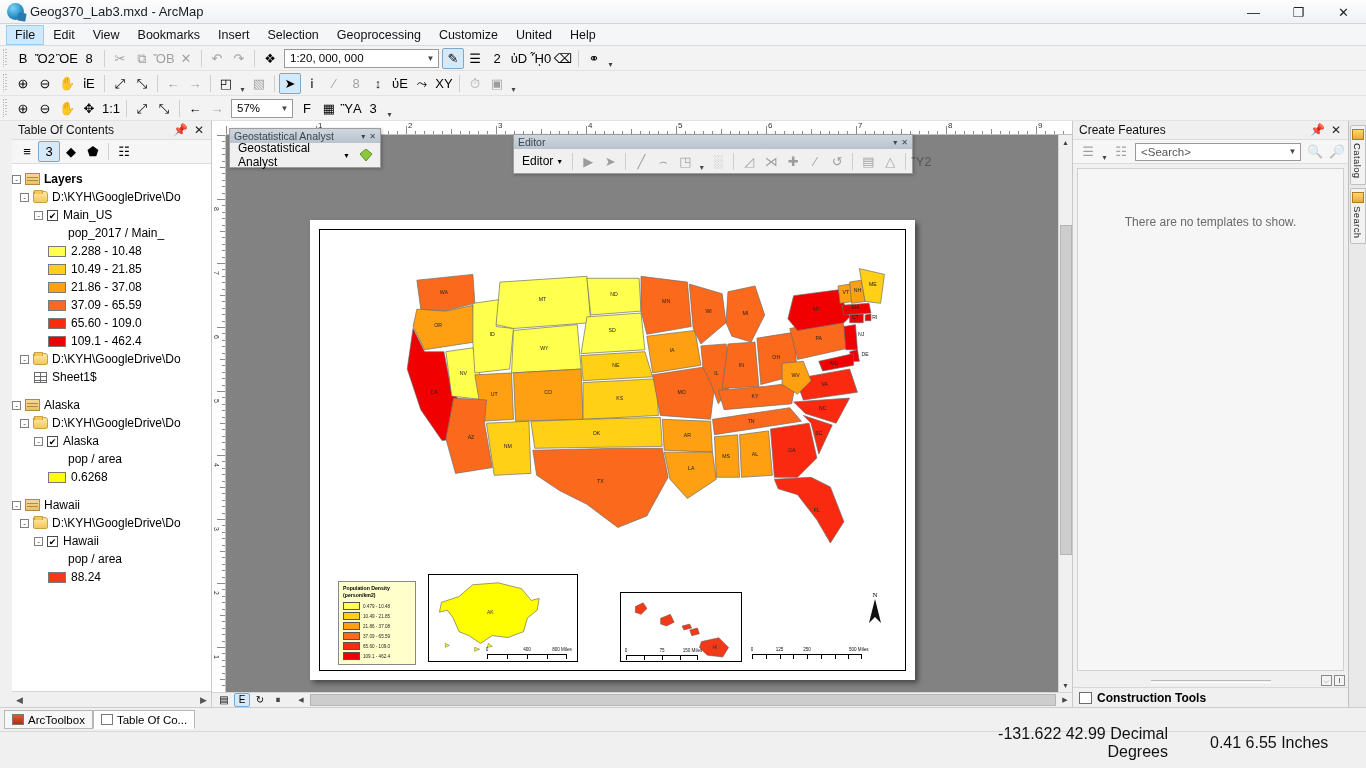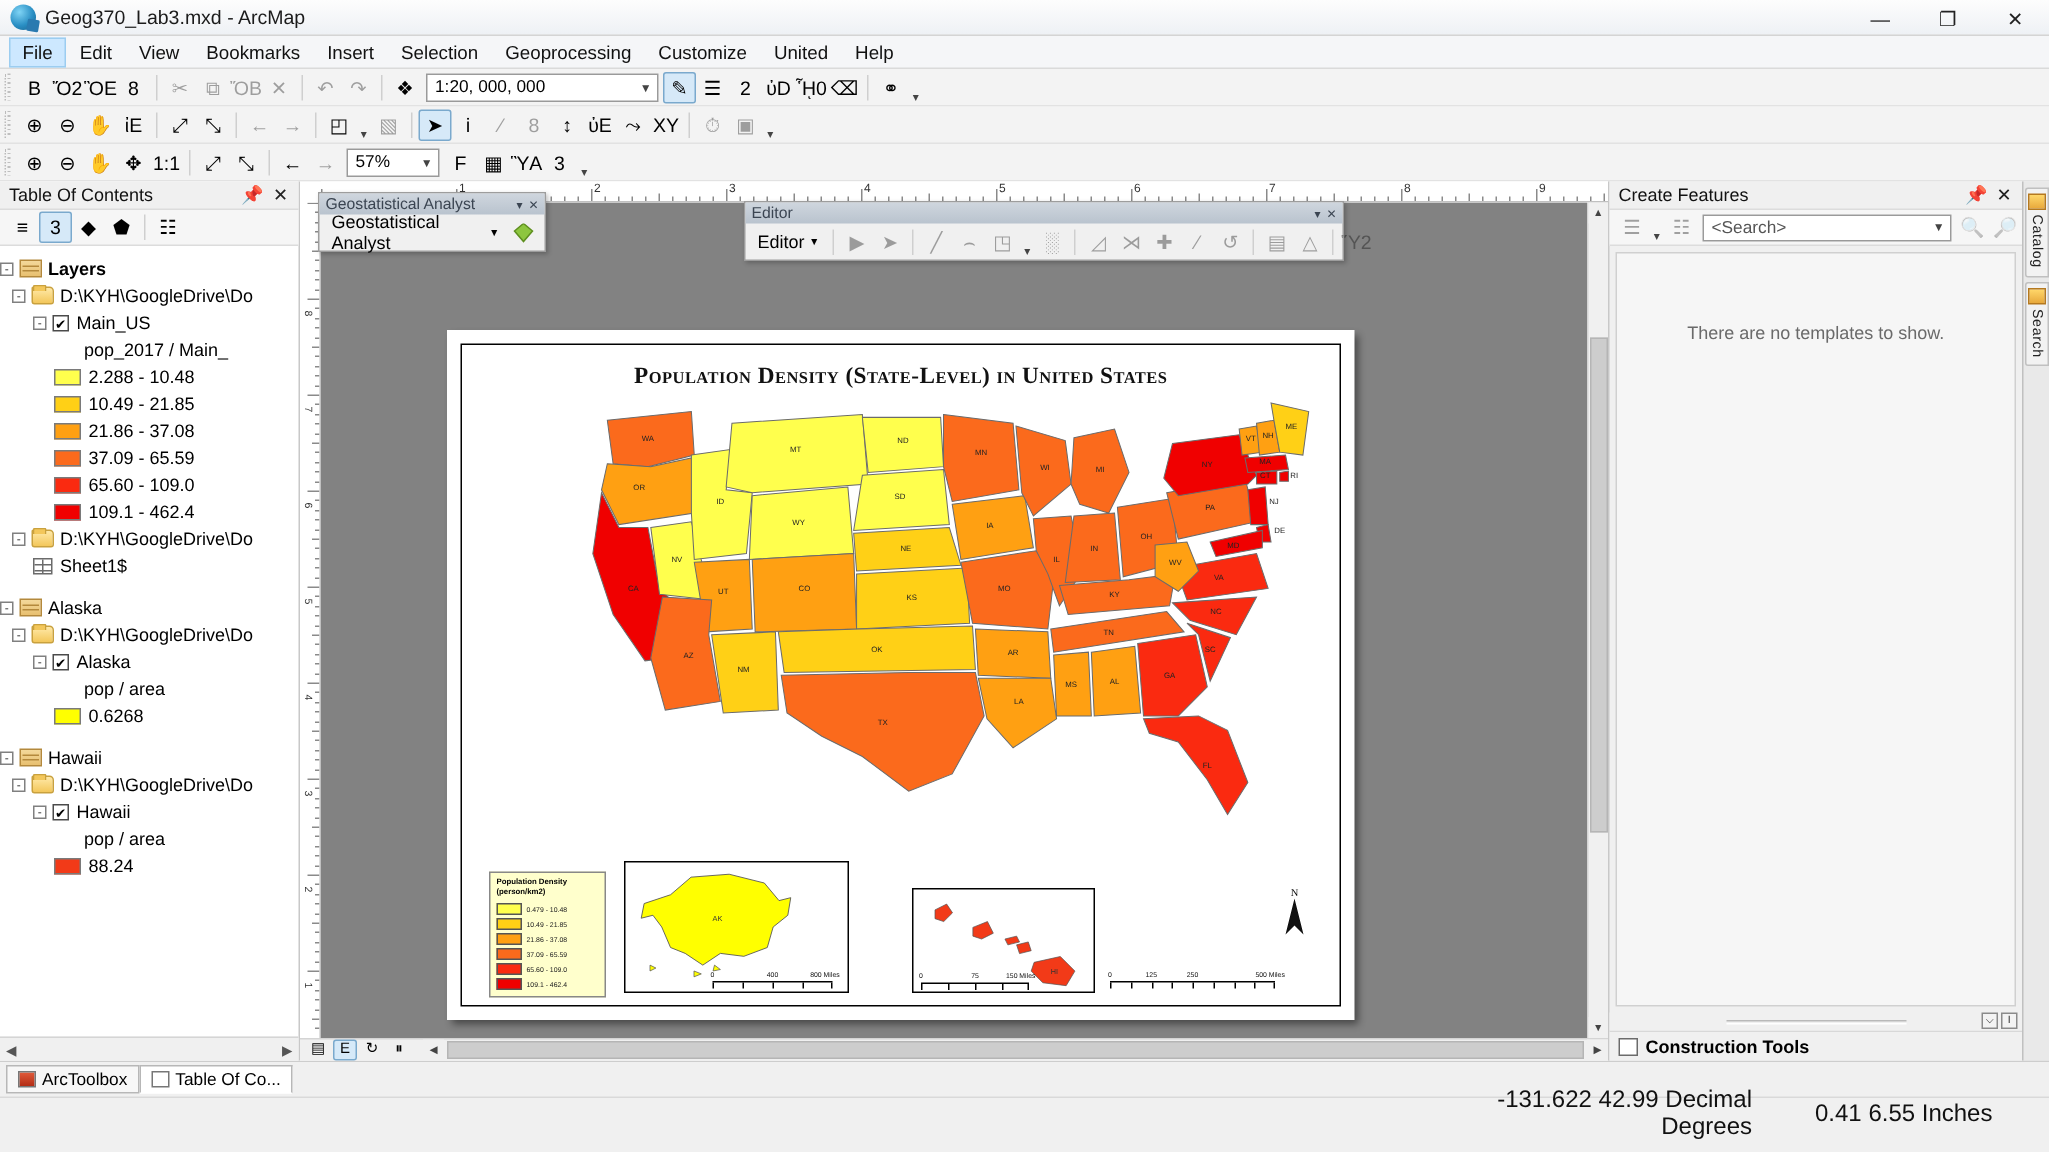--- a/index.html
+++ b/index.html
@@ -50,21 +50,21 @@
   .tbtn.dis { opacity:.35; }
   .tsep { width:1px; height:17px; background:#cfcfcf; margin:0 4px; flex:none; }
   .tmore { width:11px; height:21px; display:flex; align-items:flex-end; justify-content:center;
            font-size:8px; color:#444; flex:none; }
   .combo { height:19px; border:1px solid #9a9a9a; background:#fff; display:flex;
            align-items:center; font-size:11.5px; padding-left:5px; margin:0 3px; }
   .combo .arrow { margin-left:auto; width:15px; text-align:center; font-size:8px; color:#444; }
   .icon { font-size:13px; line-height:1; }
 
   
-  #body { display:flex; height:586px; }
+  #body { display:flex; height:586px;padding-left:12px; }
 
   
   #toc { width:200px; background:#fff; border-right:1px solid #c8c8c8;
          display:flex; flex-direction:column; }
   .panel-head { height:19px; background:#f0f0f0; display:flex; align-items:center;
                 padding:0 3px 0 6px; font-size:12px; border-bottom:1px solid #dcdcdc; }
   .panel-head .ttl { font-weight:400; color:#111; }
   .panel-head .pins { margin-left:auto; display:flex; gap:6px; padding-right:4px; }
   .pin, .xbtn { font-size:12px; color:#222; cursor:default; }
   #toc-tools { height:24px; background:#f6f6f6; border-bottom:1px solid #dcdcdc;
@@ -152,21 +152,21 @@
                display:flex; align-items:center; padding-left:4px; }
   .btab { height:19px; display:flex; align-items:center; gap:4px; padding:0 7px;
           border:1px solid #b7b7b7; background:#f7f7f7; font-size:11.5px; }
   .btab.on { background:#fff; border-bottom-color:#fff; }
   #statusbar { height:22px; background:#f0f0f0; border-top:1px solid #d9d9d9;
                display:flex; align-items:center; font-size:16px; color:#111; }
   .sb-cell { padding:0 8px; }
 
   
   .float { position:absolute; background:#f0f0f0; border:1px solid #9d9d9d;
-           box-shadow:1px 1px 3px rgba(0,0,0,.25); z-index:20; }
+           box-shadow:1px 1px 3px rgba(0,0,0,.25); z-index:20;margin-left:17px; }
   .float-head { height:14px; background:linear-gradient(#cfd6de,#b9c3ce);
                 display:flex; align-items:center; padding:0 2px 0 4px;
                 font-size:10.5px; color:#3b4552; }
   .float-head .hctl { margin-left:auto; display:flex; gap:4px; padding-right:2px; font-size:8px; }
   .float-row { display:flex; align-items:center; height:24px; padding:0 3px; }
   .mdrop { display:flex; align-items:center; gap:3px; padding:1px 5px; font-size:12px; }
   .caret{font-size:7px;}
 
   
   #map-legend { position:absolute; left:18px; bottom:5px; width:78px;
@@ -743,21 +743,20 @@
           <div class="tick-lbl" style="left: 1px; top: 264px; writing-mode: vertical-rl; font-size: 7px;">5</div>
           <div class="tick-lbl" style="left: 1px; top: 328px; writing-mode: vertical-rl; font-size: 7px;">4</div>
           <div class="tick-lbl" style="left: 1px; top: 392px; writing-mode: vertical-rl; font-size: 7px;">3</div>
           <div class="tick-lbl" style="left: 1px; top: 456px; writing-mode: vertical-rl; font-size: 7px;">2</div>
           <div class="tick-lbl" style="left: 1px; top: 520px; writing-mode: vertical-rl; font-size: 7px;">1</div>
         </div>
       <div id="canvas">
 
         <div id="page">
           <div id="page-inner">
-            <div id="map-title">Population Density (State-Level) in United States</div>
 
             <svg id="usmap" viewBox="0 0 590 330" style="position:absolute;left:8px;top:38px;width:570px;height:320px;">
               <g stroke="#6b6b6b" stroke-width="0.7">
 
                 <polygon fill="#FB6A1C" points="92,12 150,6 152,36 120,44 96,42"></polygon>
                 <polygon fill="#FFA012" points="92,42 122,44 150,38 152,76 100,84 88,60"></polygon>
                 <polygon fill="#F00000" points="88,62 100,86 120,86 128,128 150,150 142,175 118,178 96,146 82,104"></polygon>
                 <polygon fill="#FFFF4D" points="122,86 150,82 164,136 128,132"></polygon>
                 <polygon fill="#FFFF4D" points="150,36 178,32 174,60 192,62 188,104 152,108 150,76"></polygon>
                 <polygon fill="#FFFF4D" points="178,14 268,8 272,56 192,62 174,58"></polygon>

